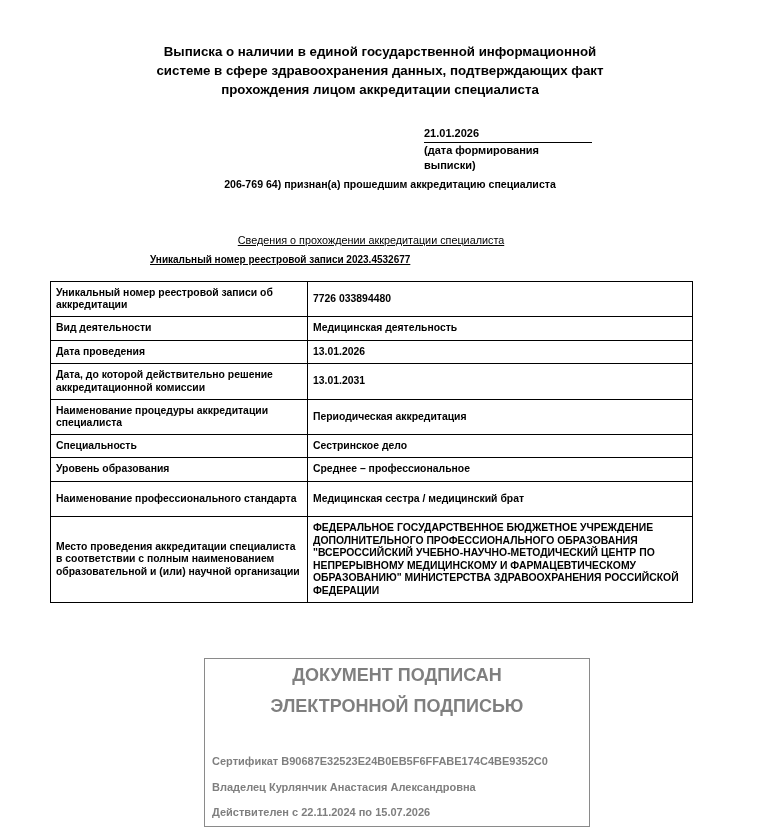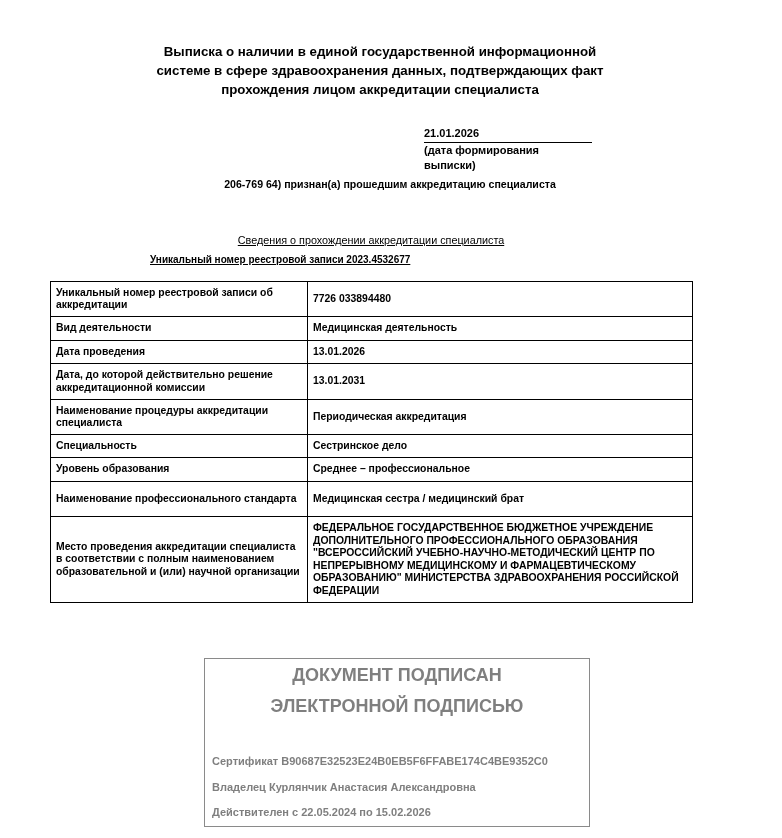--- a/index.html
+++ b/index.html
@@ -87,14 +87,14 @@
       <td>ФЕДЕРАЛЬНОЕ ГОСУДАРСТВЕННОЕ БЮДЖЕТНОЕ УЧРЕЖДЕНИЕ ДОПОЛНИТЕЛЬНОГО ПРОФЕССИОНАЛЬНОГО ОБРАЗОВАНИЯ "ВСЕРОССИЙСКИЙ УЧЕБНО-НАУЧНО-МЕТОДИЧЕСКИЙ ЦЕНТР ПО НЕПРЕРЫВНОМУ МЕДИЦИНСКОМУ И ФАРМАЦЕВТИЧЕСКОМУ ОБРАЗОВАНИЮ" МИНИСТЕРСТВА ЗДРАВООХРАНЕНИЯ РОССИЙСКОЙ ФЕДЕРАЦИИ</td>
     </tr>
   </tbody>
 </table>
 
 <div class="stamp">
   <div class="stamp-title" style="top:6px">ДОКУМЕНТ ПОДПИСАН</div>
   <div class="stamp-title" style="top:37px">ЭЛЕКТРОННОЙ ПОДПИСЬЮ</div>
   <div class="stamp-line" style="top:96px">Сертификат B90687E32523E24B0EB5F6FFABE174C4BE9352C0</div>
   <div class="stamp-line" style="top:122px">Владелец Курлянчик Анастасия Александровна</div>
-  <div class="stamp-line" style="top:147px">Действителен с 22.05.2024 по 15.02.2026</div>
+  <div class="stamp-line" style="top:147px">Действителен с 22.11.2024 по 15.07.2026</div>
 </div>
 
 </body></html>

